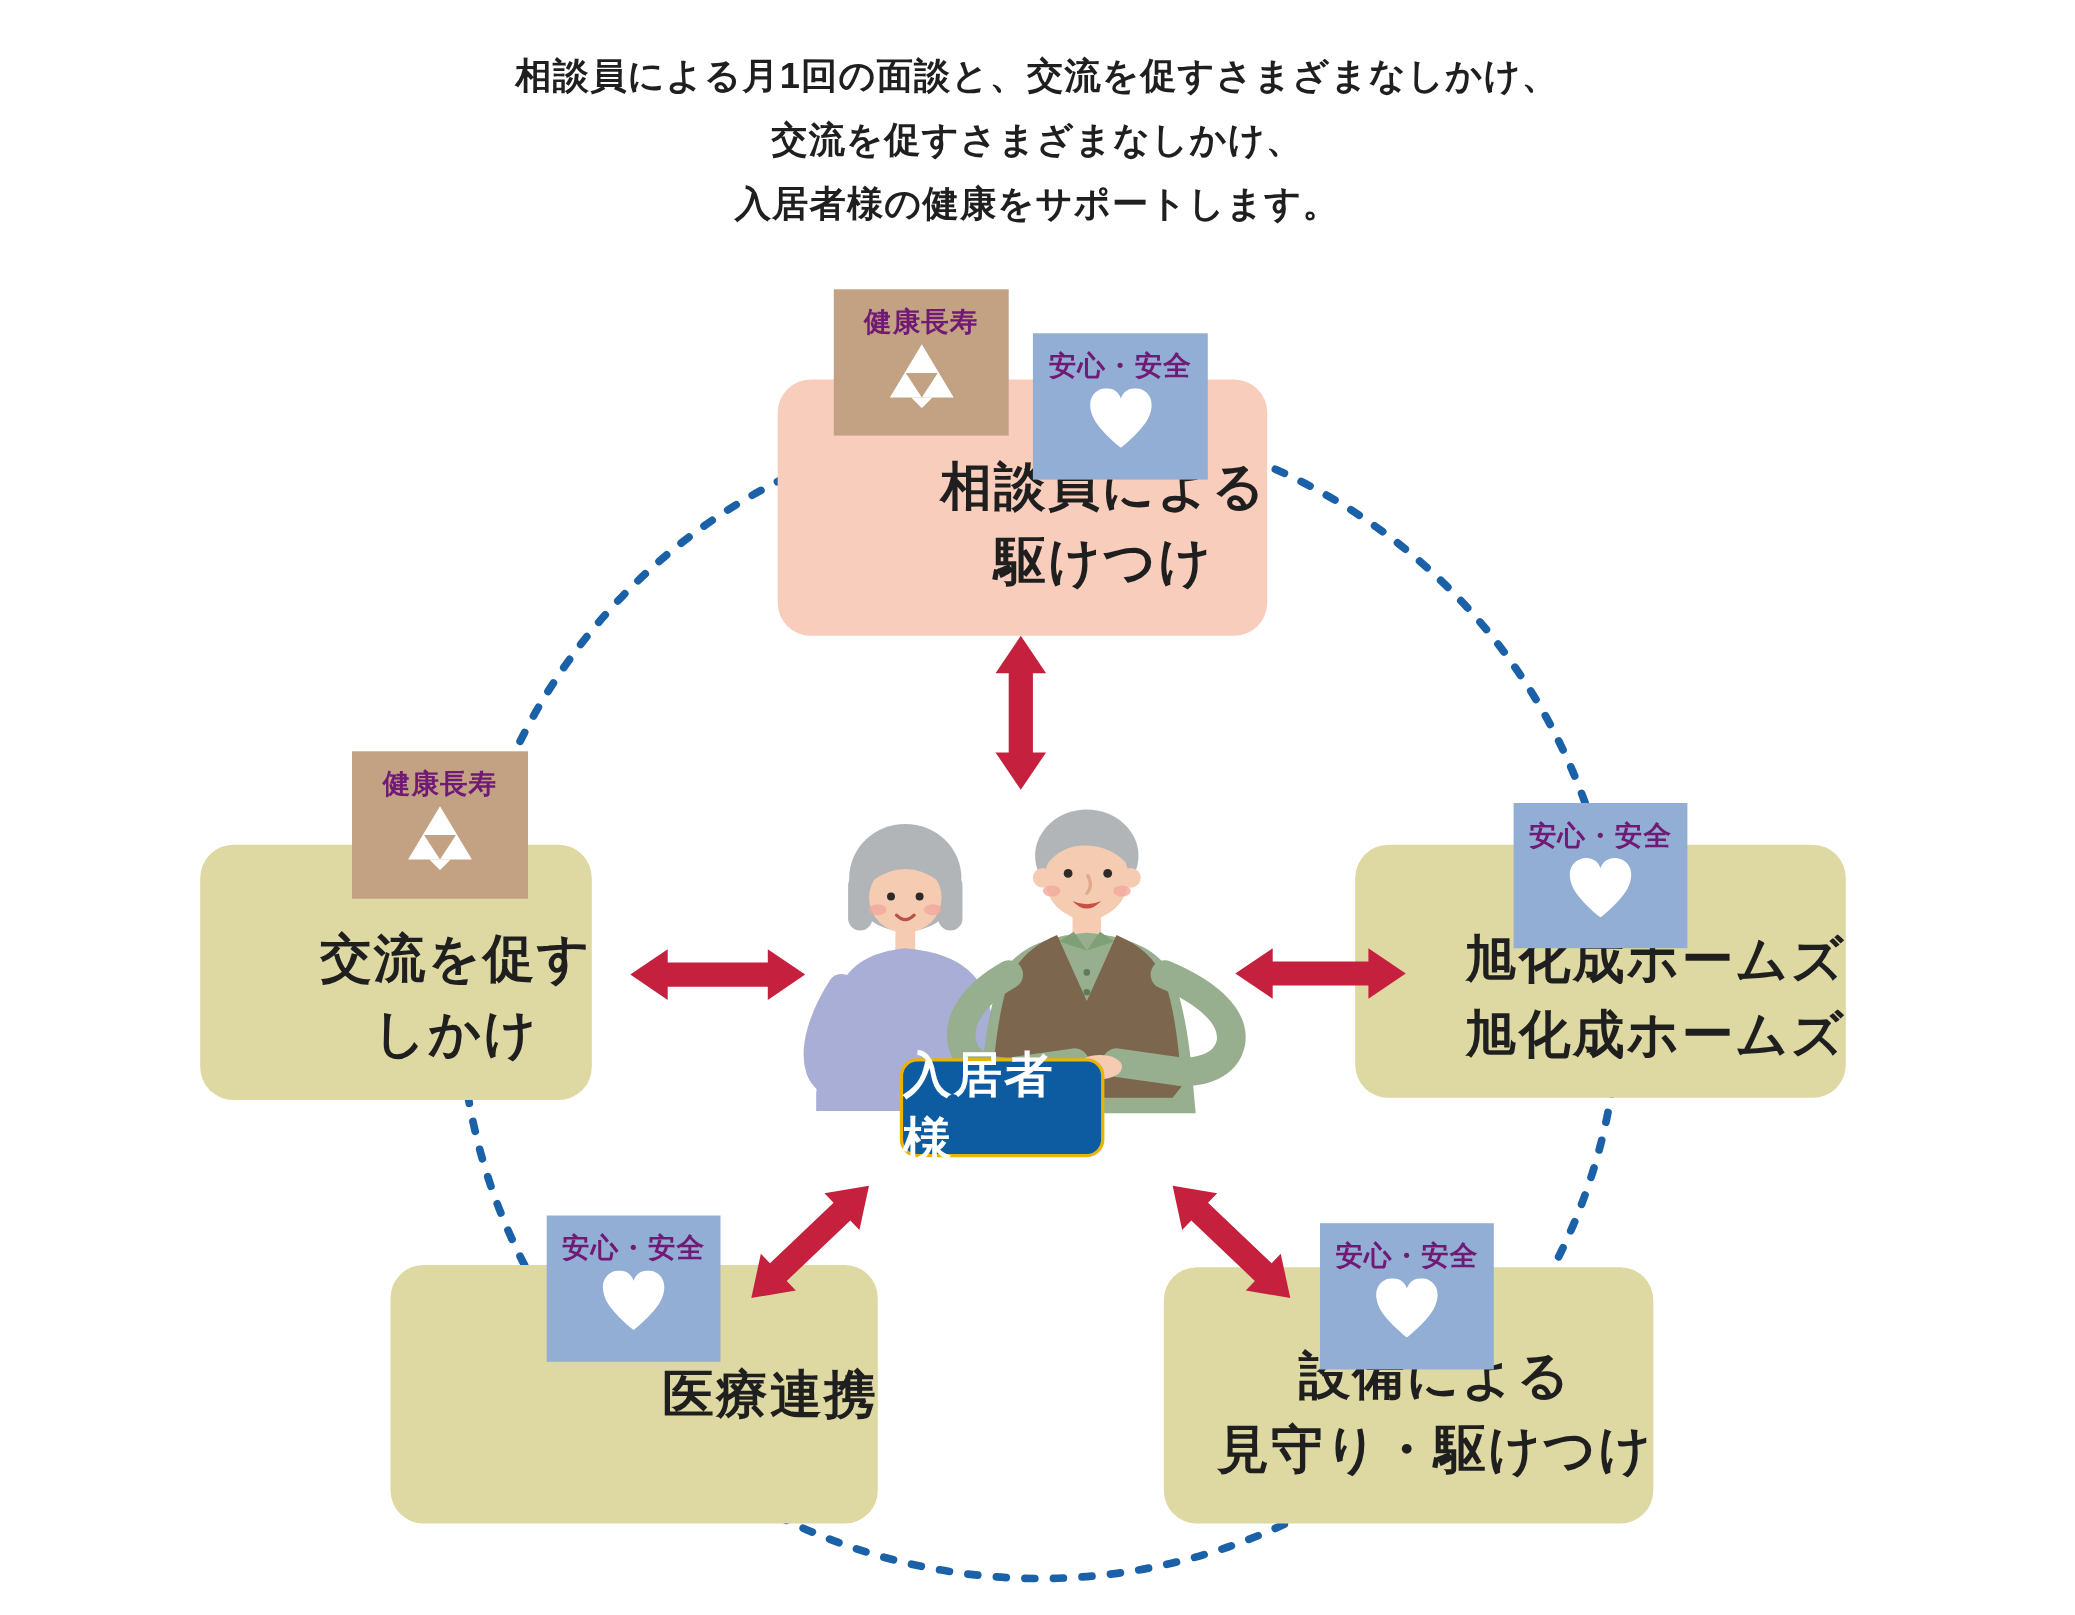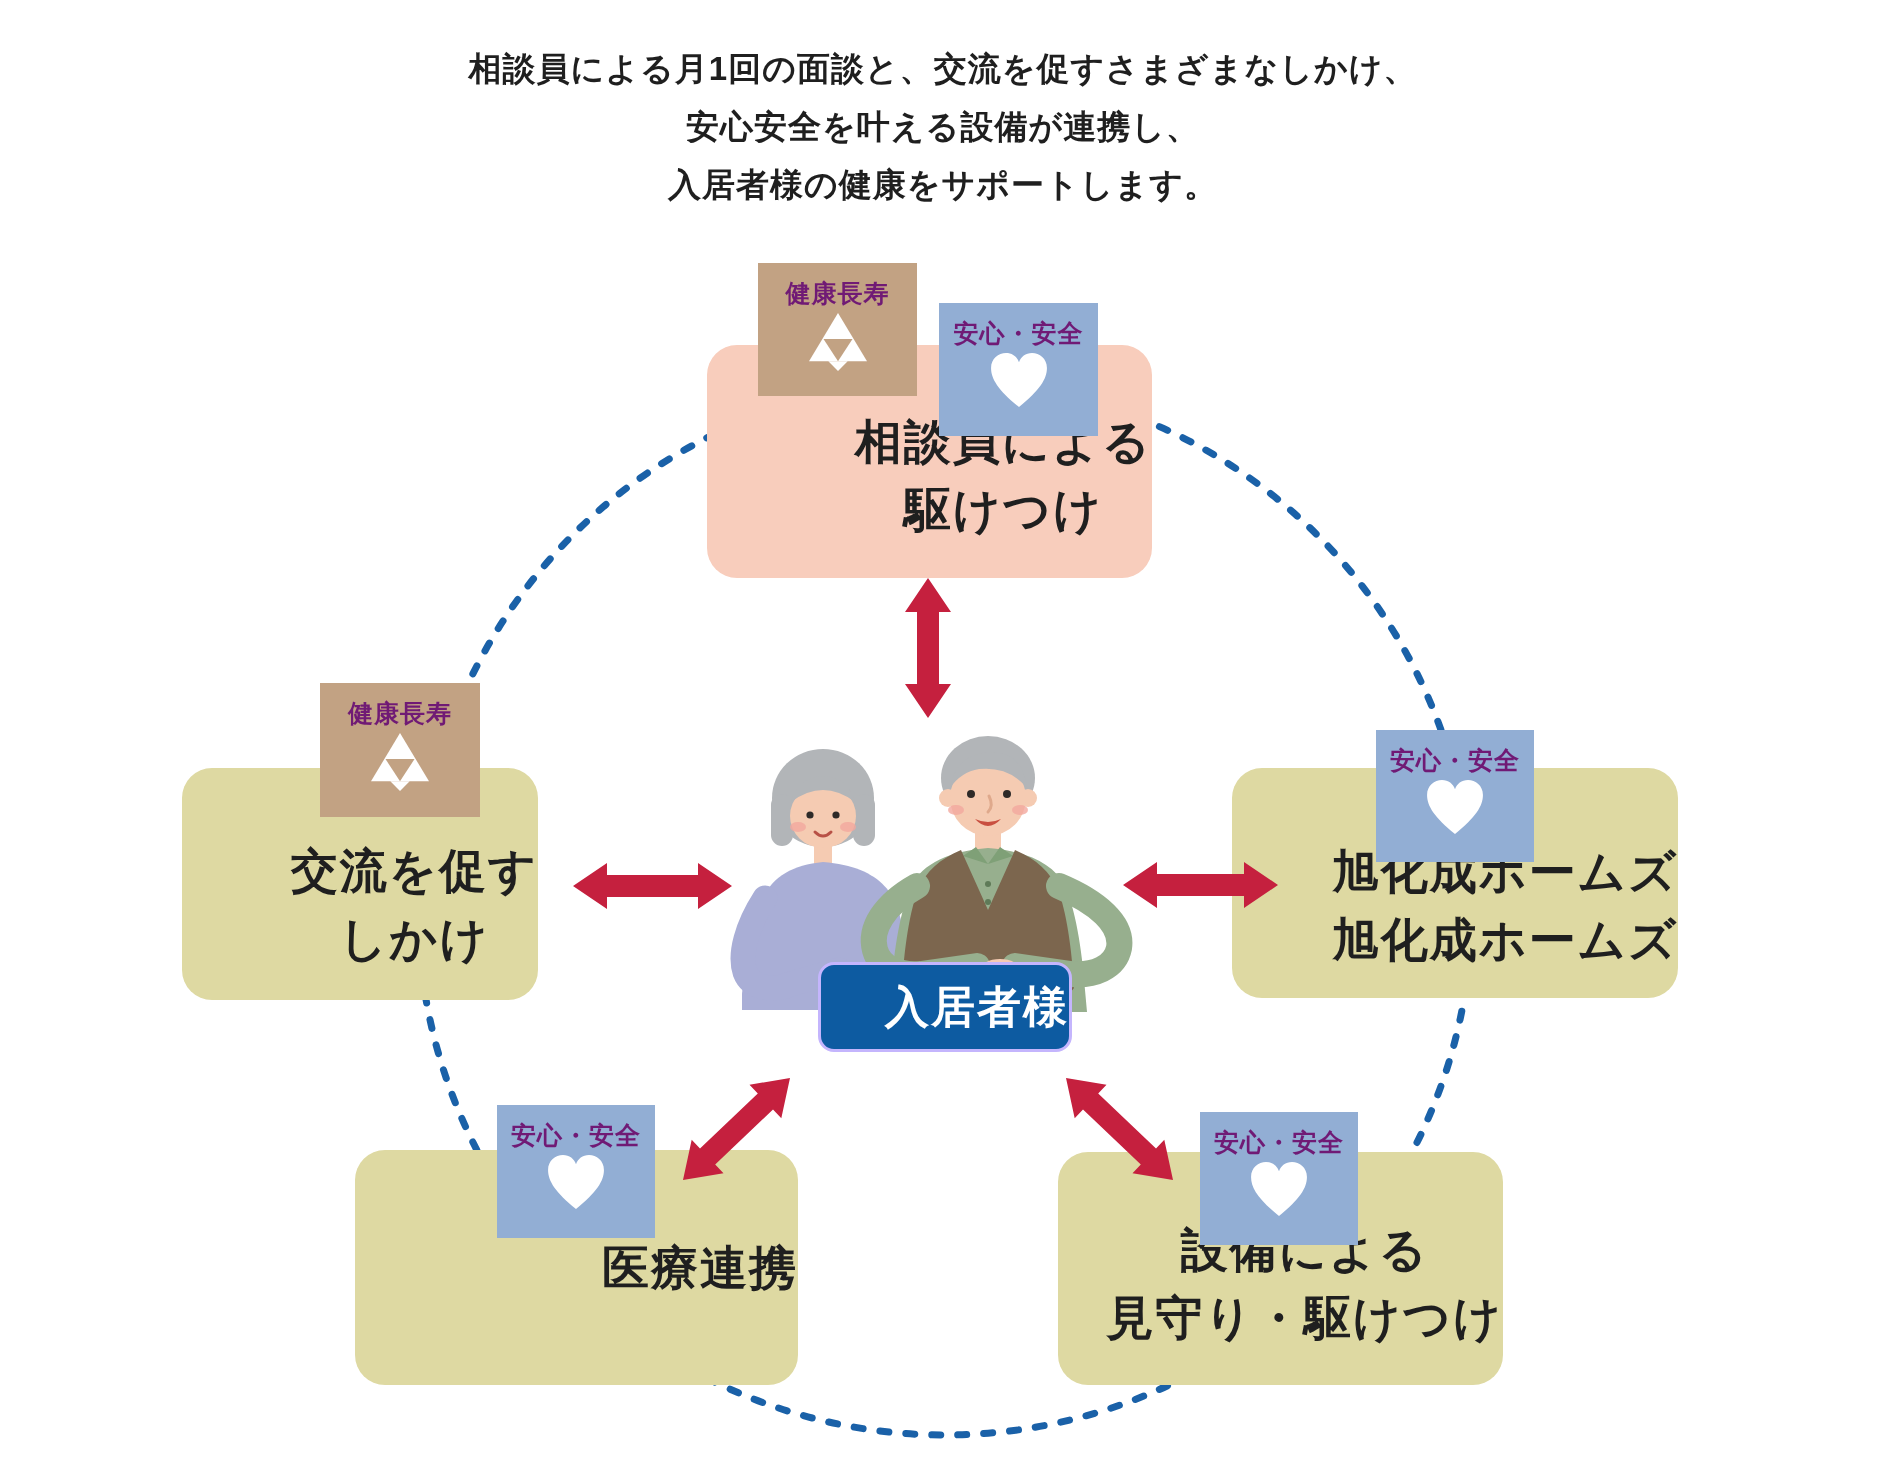--- a/index.html
+++ b/index.html
@@ -13,37 +13,37 @@
   .node-pink{background:var(--box_pink,#f8cdbc);}
   .node-olive{background:var(--box_olive,#ded9a2);}
   .node-text{text-align:center;font-weight:bold;font-size:47px;line-height:68px;
              color:var(--text_black,#1f1f1f);letter-spacing:2px;}
   .badge{position:absolute;display:flex;flex-direction:column;align-items:center;
          padding-top:15px;box-sizing:border-box;z-index:3;}
   .badge-brown{background:var(--badge_brown,#c2a283);}
   .badge-blue{background:var(--badge_blue,#92aed4);margin-top:40px;}
   .badge-label{color:#701a75;font-weight:bold;font-size:25px;line-height:30px;letter-spacing:1px;text-align:right;}
   .badge svg{display:block;margin-top:5px;}
-  .center-label{position:absolute;left:818px;top:962px;width:254px;height:90px;
-                background:var(--label_navy,#0d5ba1);border:3px solid #c4b5fd;border-radius:16px;
-                display:flex;align-items:center;justify-content:flex-end;box-sizing:border-box;z-index:5;}
+  .center-label{position:absolute;left:818px;top:962px;width:186px;height:90px;
+                background:var(--label_navy,#0d5ba1);border:3px solid #eab308;border-radius:16px;
+                display:flex;align-items:center;justify-content:flex-start;box-sizing:border-box;z-index:5;}
   .center-label span{color:#ffffff;font-weight:bold;font-size:44px;letter-spacing:2px;}
   .circle-layer{z-index:0;}
   .couple{position:absolute;left:715px;top:698px;width:440px;height:320px;z-index:1;}
   .arrow-layer{z-index:4;}
   svg{pointer-events:none;}
 </style>
 </head>
 <body>
 
 <div class="canvas">
 
   <div class="heading">
     <div>相談員による月1回の面談と、交流を促すさまざまなしかけ、</div>
-    <div>安心安全を叶える設備が連携し、</div>
+    <div>交流を促すさまざまなしかけ、</div>
     <div>入居者様の健康をサポートします。</div>
   </div>
 
   <svg class="layer circle-layer" viewBox="0 0 1886 1468">
     <circle cx="945" cy="908" r="527" fill="none" style="stroke:var(--circle_blue,#1a61a8)" stroke-width="7" stroke-dasharray="9 17" stroke-linecap="round"></circle>
   </svg>
 
   <svg class="couple" viewBox="0 0 440 320">
     <g>
       <ellipse cx="108" cy="100" rx="51" ry="49" fill="#b2b5b8"></ellipse>

